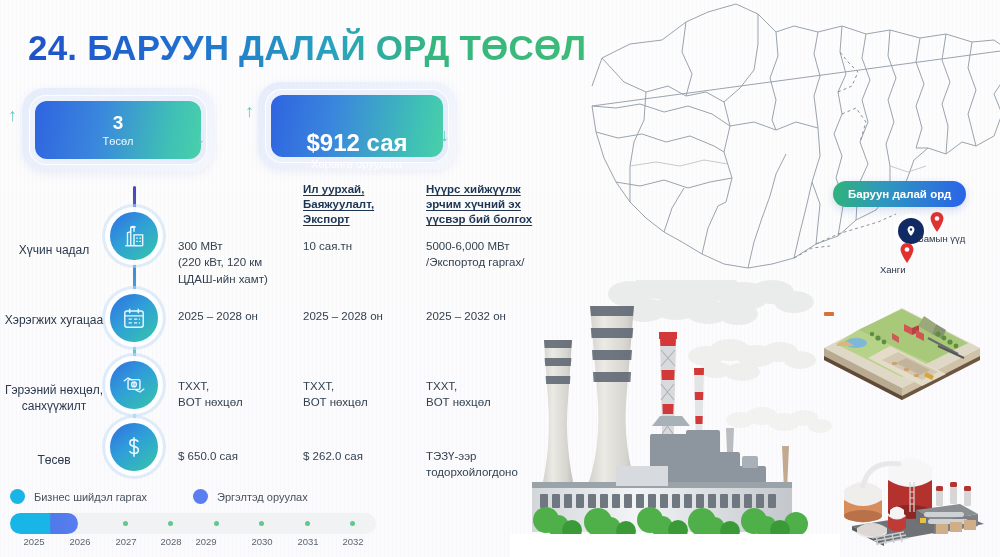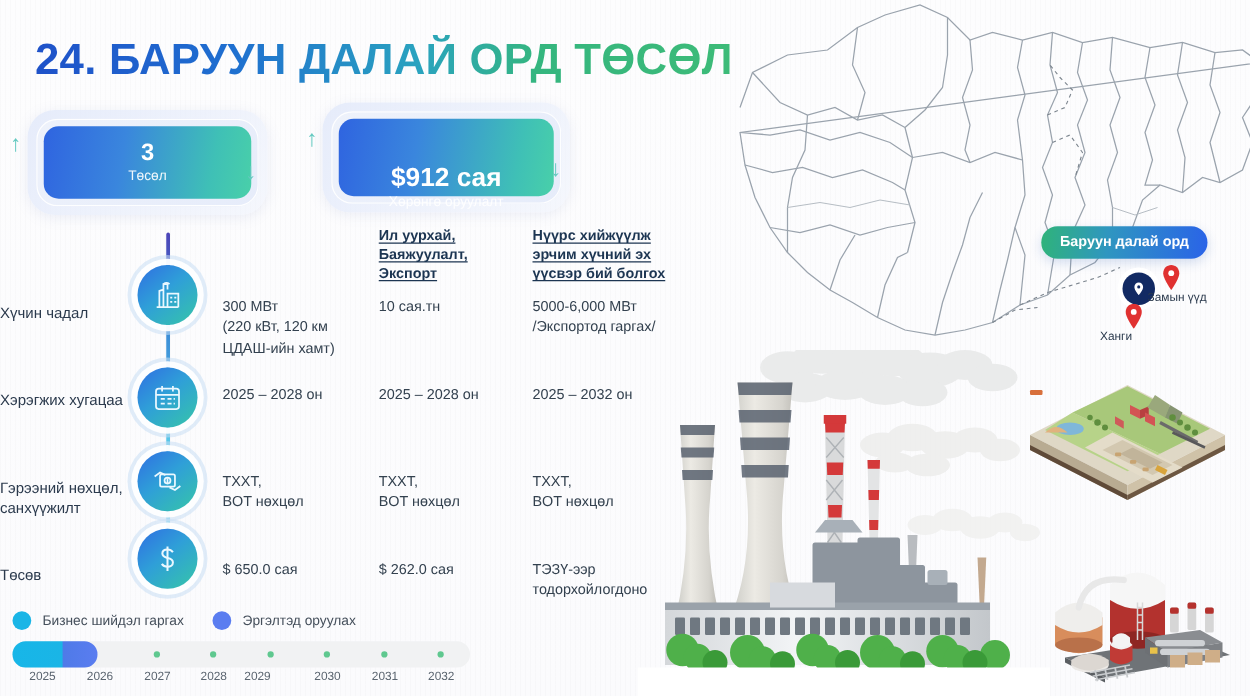--- a/index.html
+++ b/index.html
@@ -54,21 +54,21 @@
     border-radius: 12px;
     color:#fff; text-align:center;
     display:flex; flex-direction:column; align-items:center; justify-content:center;
   }
   #kpi1 .kpi-card { width: 166px; height: 58px;
     background: linear-gradient(100deg,#2f64e0 0%, #3a86dd 38%, #3fc0b6 80%, #49d0a9 100%); }
   #kpi2 .kpi-card { width: 172px; height: 62px;
     background: linear-gradient(100deg,#2f64e0 0%, #3a86dd 36%, #3fc0b6 82%, #49d0a9 100%); }
   .kpi-value { font-weight: 700; line-height: 1.05; }
   #kpi1 .kpi-value { font-size: 19px; }
-  #kpi2 .kpi-value { font-size: 21px; margin-top: 48px; }
+  #kpi2 .kpi-value { font-size: 24px; margin-top: 48px; }
   .kpi-label { font-size: 11px; opacity: .93; margin-top: 2px; }
   .arrow { position: absolute; color: #63c9c0; font-size: 18px; line-height: 1; }
   #arr-l1 { left: 8px; top: 106px; }
   #arr-r1 { left: 196px; top: 128px; }
   #arr-l2 { left: 245px; top: 102px; }
   #arr-r2 { left: 440px; top: 126px; }
 
   
   #table { position: absolute; left: 0; top: 182px; width: 560px; }
   .col-heads { position: relative; height: 56px; }
@@ -78,21 +78,21 @@
     line-height: 1.32; text-decoration: underline; text-underline-offset: 2px;
   }
   #ch0 { left: 178px; width: 118px; }
   #ch1 { left: 303px; width: 112px; }
   #ch2 { left: 426px; width: 125px; }
 
   .rows { position: relative; }
   .row { position: relative; height: 70px; }
   .rlabel {
     position: absolute; left: 0; width: 108px; top: 4px;
-    text-align: left; font-size: 12px; color:#2b3a4d; line-height: 1.35;
+    text-align: center; font-size: 12px; color:#2b3a4d; line-height: 1.35;
   }
   .cell { position: absolute; font-size: 11.5px; color:#33414f; line-height: 1.42; }
   .c0 { left: 178px; width: 120px; }
   .c1 { left: 303px; width: 118px; }
   .c2 { left: 426px; width: 130px; }
 
   
   #spine {
     position: absolute; left: 133px; top: 186px; width: 3px; height: 268px;
     background: linear-gradient(180deg,#4c44b8 0%, #3a8ad6 28%, #57c6e8 62%, #9fe0f2 100%);
@@ -101,21 +101,21 @@
   .badge {
     position: absolute; left: 110px; width: 48px; height: 48px; border-radius: 50%;
     background: linear-gradient(140deg,#2f6ee2 0%, #2f9fd8 45%, #36c6a8 100%);
     box-shadow: 0 0 0 5px rgba(255,255,255,.92), 0 0 0 8px rgba(200,222,244,.55);
     display:flex; align-items:center; justify-content:center; color:#eaf8ff;
   }
   #bd0 { top: 212px; } #bd1 { top: 294px; } #bd2 { top: 361px; } #bd3 { top: 423px; }
   .badge svg { width: 26px; height: 26px; }
 
   
-  #legend { position: absolute; left: 10px; top: 489px; display:flex; gap: 23px; align-items:center; }
+  #legend { position: absolute; left: 10px; top: 489px; display:flex; gap: 46px; align-items:center; }
   .lg { display:flex; align-items:center; gap: 9px; }
   .dot { width: 15px; height: 15px; border-radius: 50%; }
   .lg span.t { font-size: 11px; color:#46505c; }
 
   
   #tl { position: absolute; left: 10px; top: 513px; width: 366px; }
   #tl-track {
     position: relative; height: 21px; border-radius: 11px;
     background: #f1f2f3;
   }

